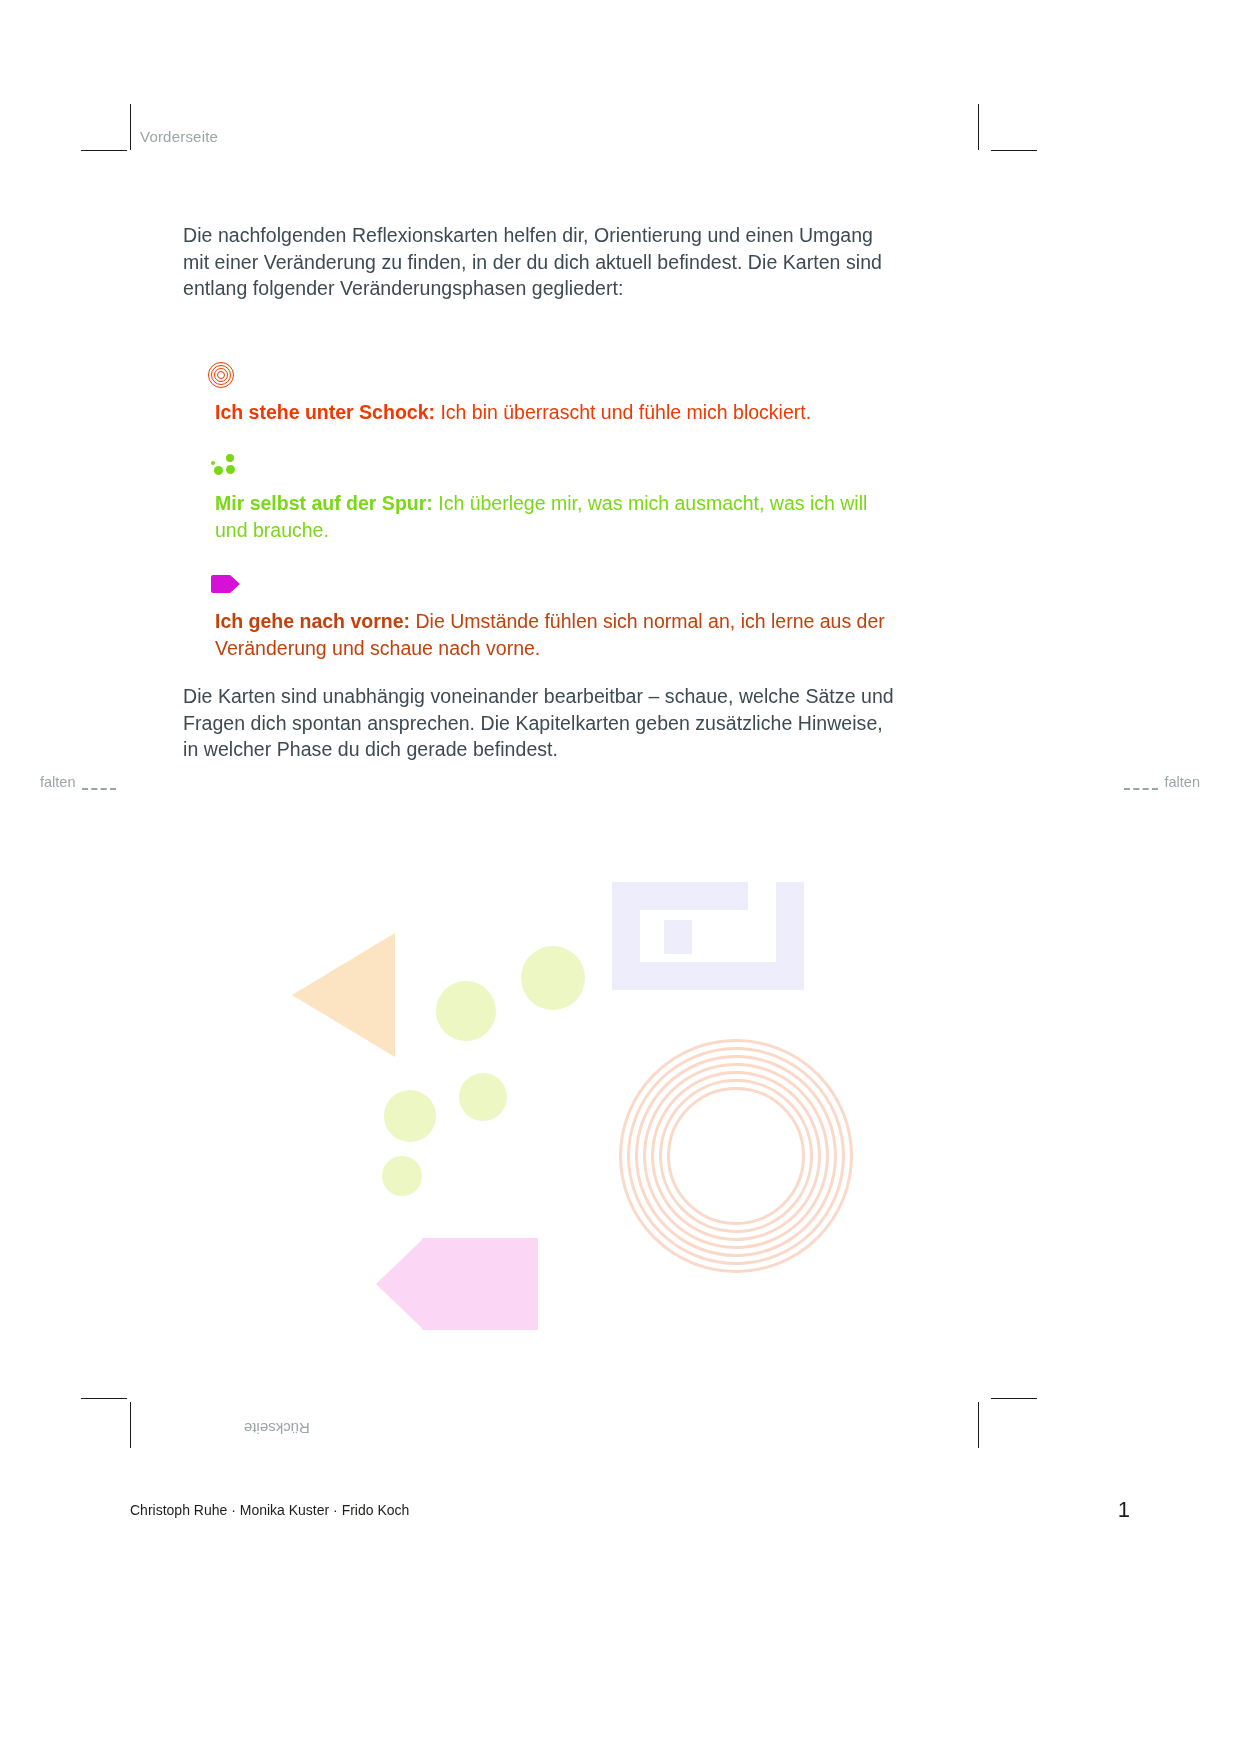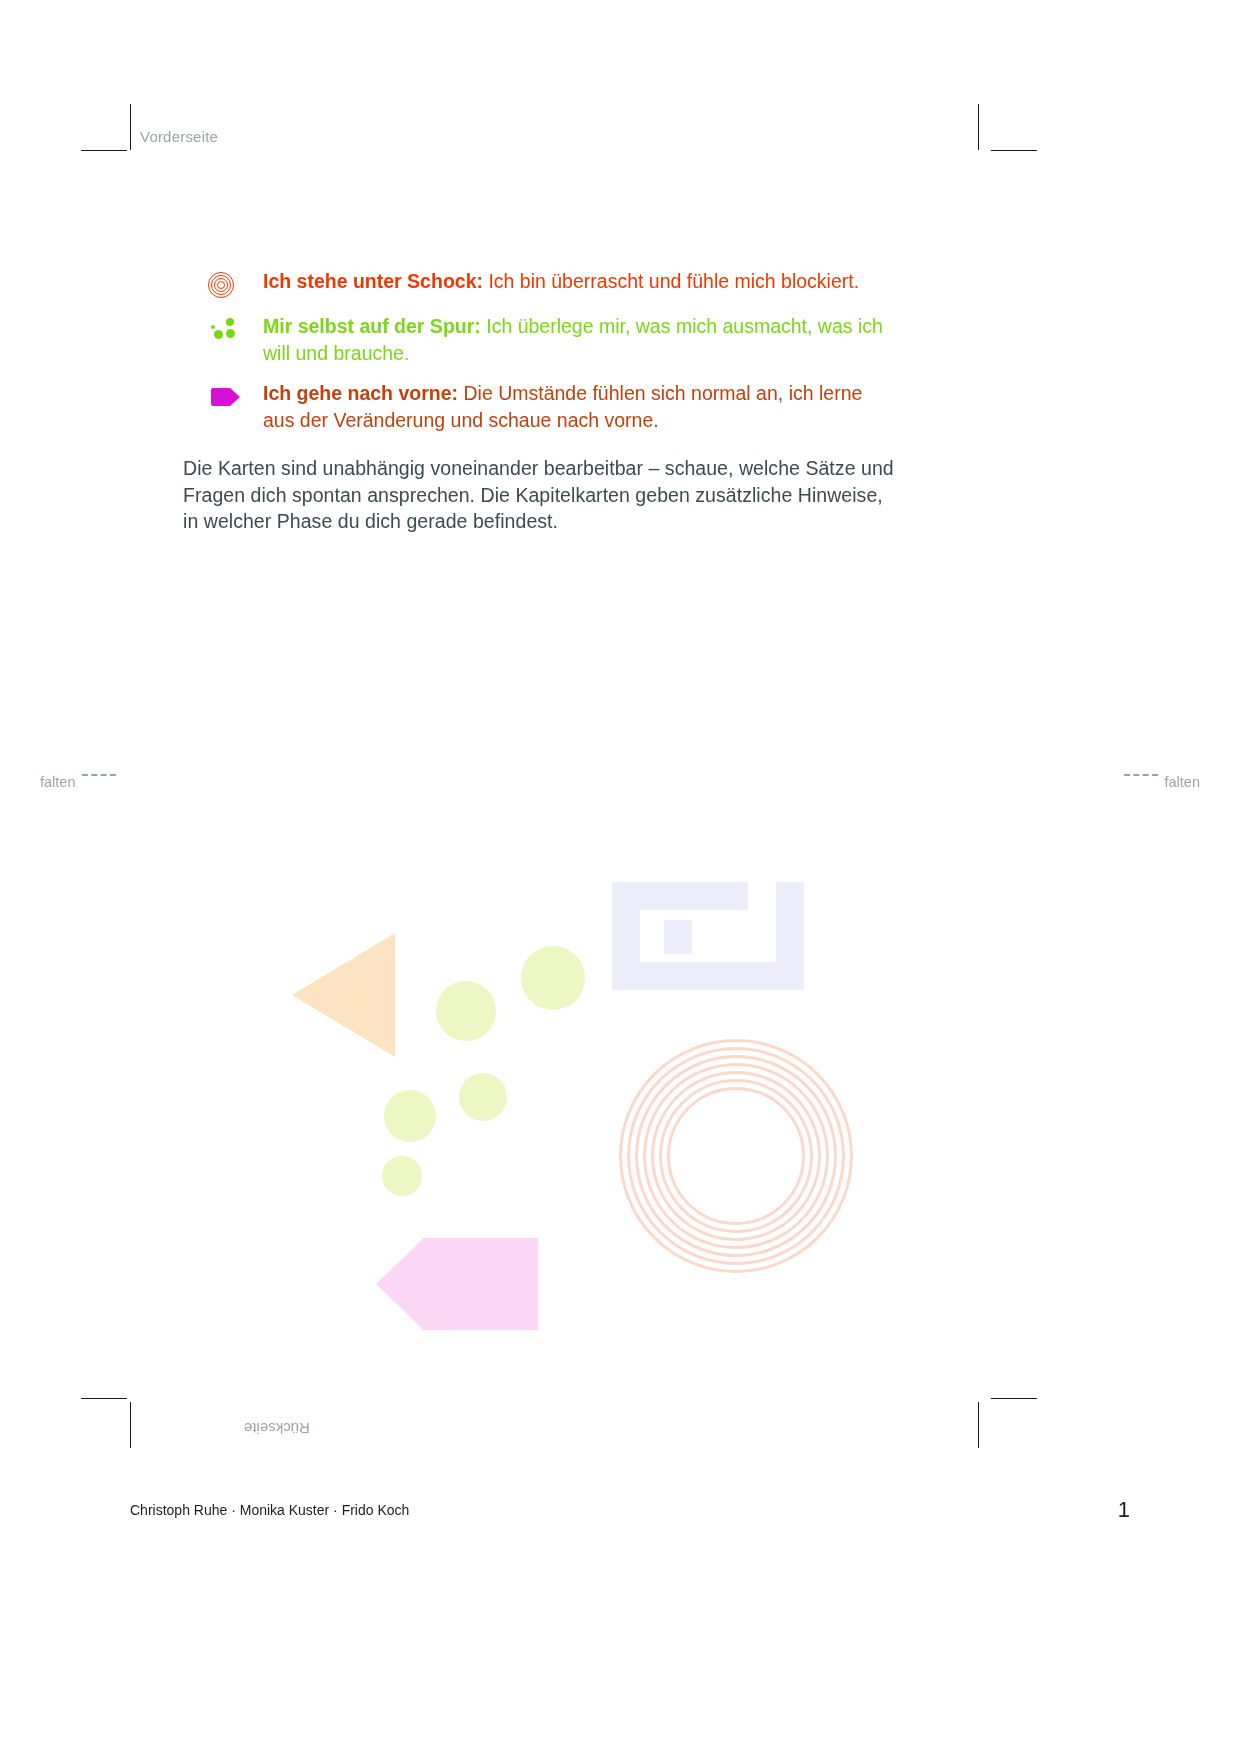--- a/index.html
+++ b/index.html
@@ -26,20 +26,21 @@
   .para{
     color:#3c4a52;font-size:19.5px;line-height:26.5px;
     letter-spacing:.05px;
   }
   .para.closing{margin-top:0;}
 
   .phase-list{margin:46px 0 0 0;padding:0;list-style:none;}
   .phase{
     display:flex;align-items:flex-start;
     margin-bottom:14px;
+    flex-direction:column;
   }
   .phase .ic{
     flex:0 0 48px;width:48px;height:28px;
     display:flex;align-items:center;justify-content:flex-start;
     padding-left:28px;box-sizing:border-box;
     margin-top:3px;
   }
   .phase .txt{
     font-size:19.5px;line-height:26.5px;flex:1;
     padding-left:32px;
@@ -69,21 +70,21 @@
   }
   .ic-arrow{position:relative;width:29px;height:18px;}
   .ic-arrow .body{position:absolute;left:0;top:0;width:20px;height:18px;border-radius:2px;}
   .ic-arrow .tip{
     position:absolute;left:19px;top:0;width:0;height:0;
     border-top:9px solid transparent;border-bottom:9px solid transparent;
   }
 
   
   .fold{
-    position:absolute;display:flex;align-items:flex-start;gap:7px;
+    position:absolute;display:flex;align-items:flex-end;gap:7px;
     color:#9aa5a8;font-size:14.5px;
   }
   .fold .dash{
     width:34px;border-top:2px dashed #9aa5a8;height:0;
   }
 
   
   .deco{position:absolute;left:0;top:840px;width:1240px;height:560px;}
   .d-tri{
     position:absolute;width:0;height:0;
@@ -142,20 +143,21 @@
     <span>falten</span>
     <span class="dash"></span>
   </div>
   <div class="fold" style="right:40px;top:774px;">
     <span class="dash"></span>
     <span>falten</span>
   </div>
 
   <div class="front">
 
+    <p class="para" style="margin:0;">Die nachfolgenden Reflexionskarten helfen dir, Orientierung und einen Umgang mit einer Veränderung zu finden, in der du dich aktuell befindest. Die Karten sind entlang folgender Veränderungsphasen gegliedert:</p>
 
     <ul class="phase-list">
 
       <li class="phase">
         <span class="ic">
           <span class="ic-rings">
             <i style="width:24px;height:24px;border-width:1.6px;border-color:#F03800;"></i>
             <i style="width:18px;height:18px;border-width:1.6px;border-color:#F03800;"></i>
             <i style="width:12px;height:12px;border-width:1.6px;border-color:#F03800;"></i>
             <i style="width:6px;height:6px;border-width:1.6px;border-color:#F03800;"></i>

